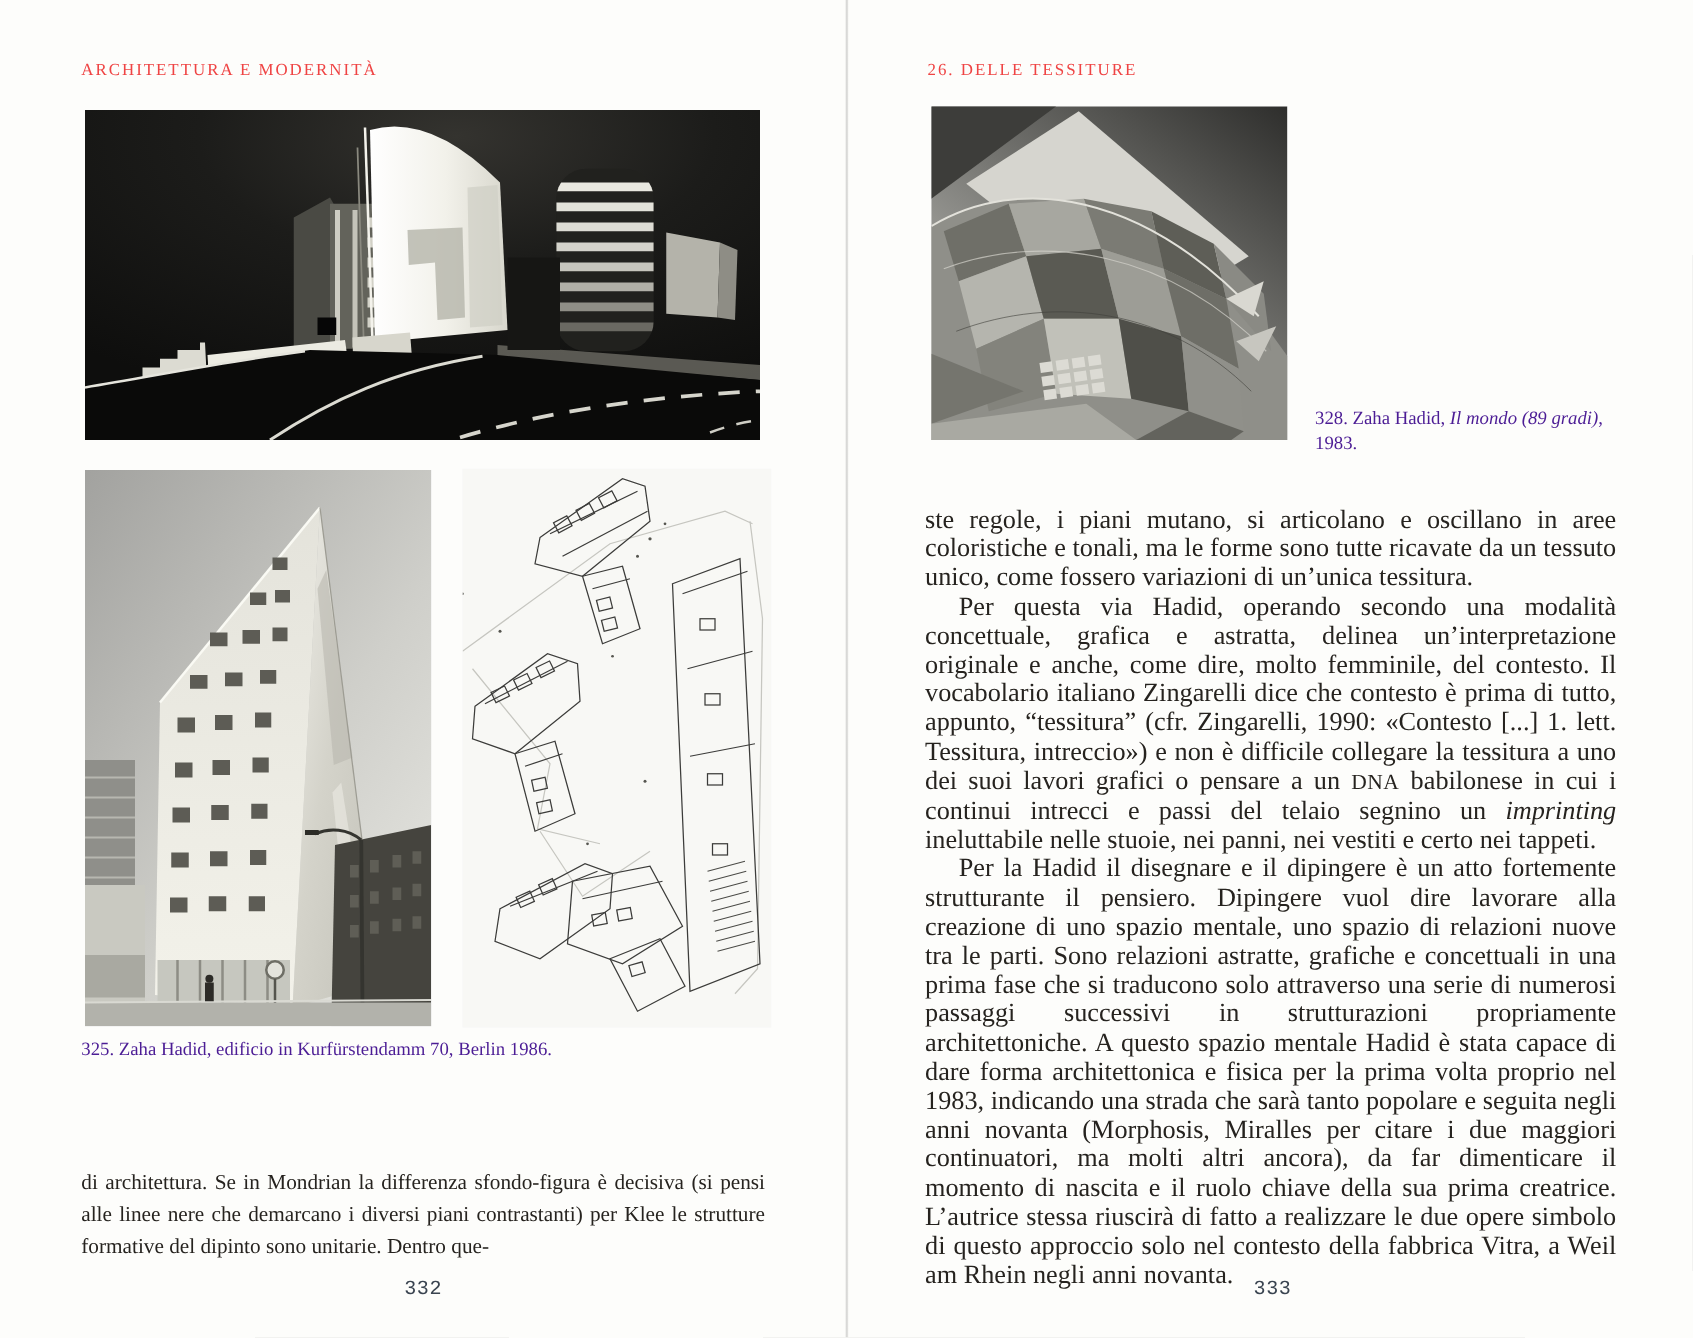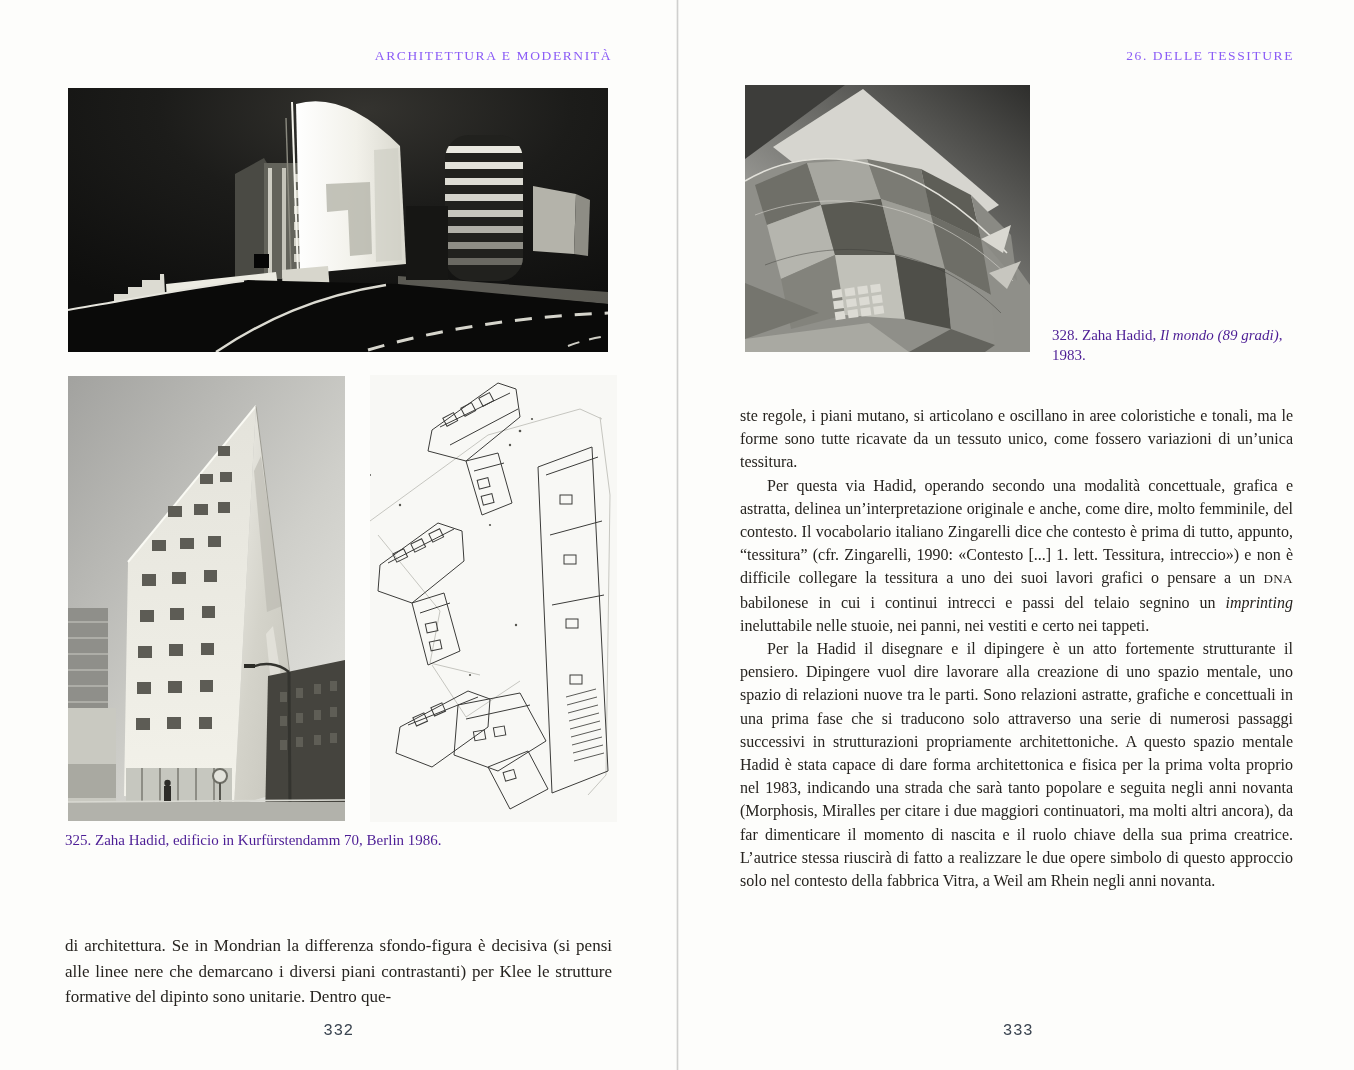--- a/index.html
+++ b/index.html
@@ -7,22 +7,22 @@
     position:relative;width:1354px;height:1070px;margin:0 auto;
     background:#fdfdfb;overflow:hidden;
     font-family:"Liberation Serif","DejaVu Serif",serif;
     color:#262320;
   }
   .gutter{
     position:absolute;left:676px;top:0;width:3px;height:1070px;
     background:linear-gradient(to right,rgba(0,0,0,0),rgba(0,0,0,.18),rgba(0,0,0,0));
   }
   .running-head{
-    position:absolute;text-align:right;
-    font-size:13.5px;letter-spacing:1.6px;color:#8b5cf6;
+    position:absolute;text-align:left;
+    font-size:13.5px;letter-spacing:1.6px;color:#ef4444;
     font-variant:normal;
   }
   .lp-head{left:65px;top:48px;width:547px;}
   .rp-head{left:742px;top:48px;width:552px;font-family:Liberation Serif, serif;}
   .figure{position:absolute;overflow:hidden;background:#ddd;}
   .figure svg{display:block;width:100%;height:100%;}
   #fig-a{left:68px;top:88px;width:540px;height:264px;}
   #fig-b{left:68px;top:376px;width:277px;height:445px;}
   #fig-c{left:370px;top:375px;width:247px;height:447px;background:#f8f8f6;}
   #fig-d{left:745px;top:85px;width:285px;height:267px;}
@@ -30,21 +30,21 @@
     position:absolute;font-size:15px;line-height:19.5px;color:#4c1d95;
   }
   .lp-captions{left:65px;top:831px;width:547px;}
   .rp-caption{left:1052px;top:326px;width:250px;text-align:left;}
   .sc{font-size:0.82em;letter-spacing:.4px;}
   .it{font-style:italic;}
   .bodytext{
     position:absolute;text-align:justify;color:#26231f;
   }
   .lp-body{left:65px;top:933px;width:547px;font-size:17px;line-height:25.5px;}
-  .rp-body{left:740px;top:404px;width:553px;font-size:16px;line-height:23.2px;}
+  .rp-body{left:740px;top:404px;width:553px;font-size:21px;line-height:23.2px;}
   .rp-body p{margin:0;}
   .rp-body p.indent{text-indent:27px;}
   .pagenum{
     position:absolute;top:1022px;text-align:center;font-size:16px;color:#3a4450;letter-spacing:.5px;font-family:Liberation Mono, monospace;
   }
   .lp-num{left:65px;width:547px;}
   .rp-num{left:742px;width:552px;}
 </style>
 </head>
 <body>

